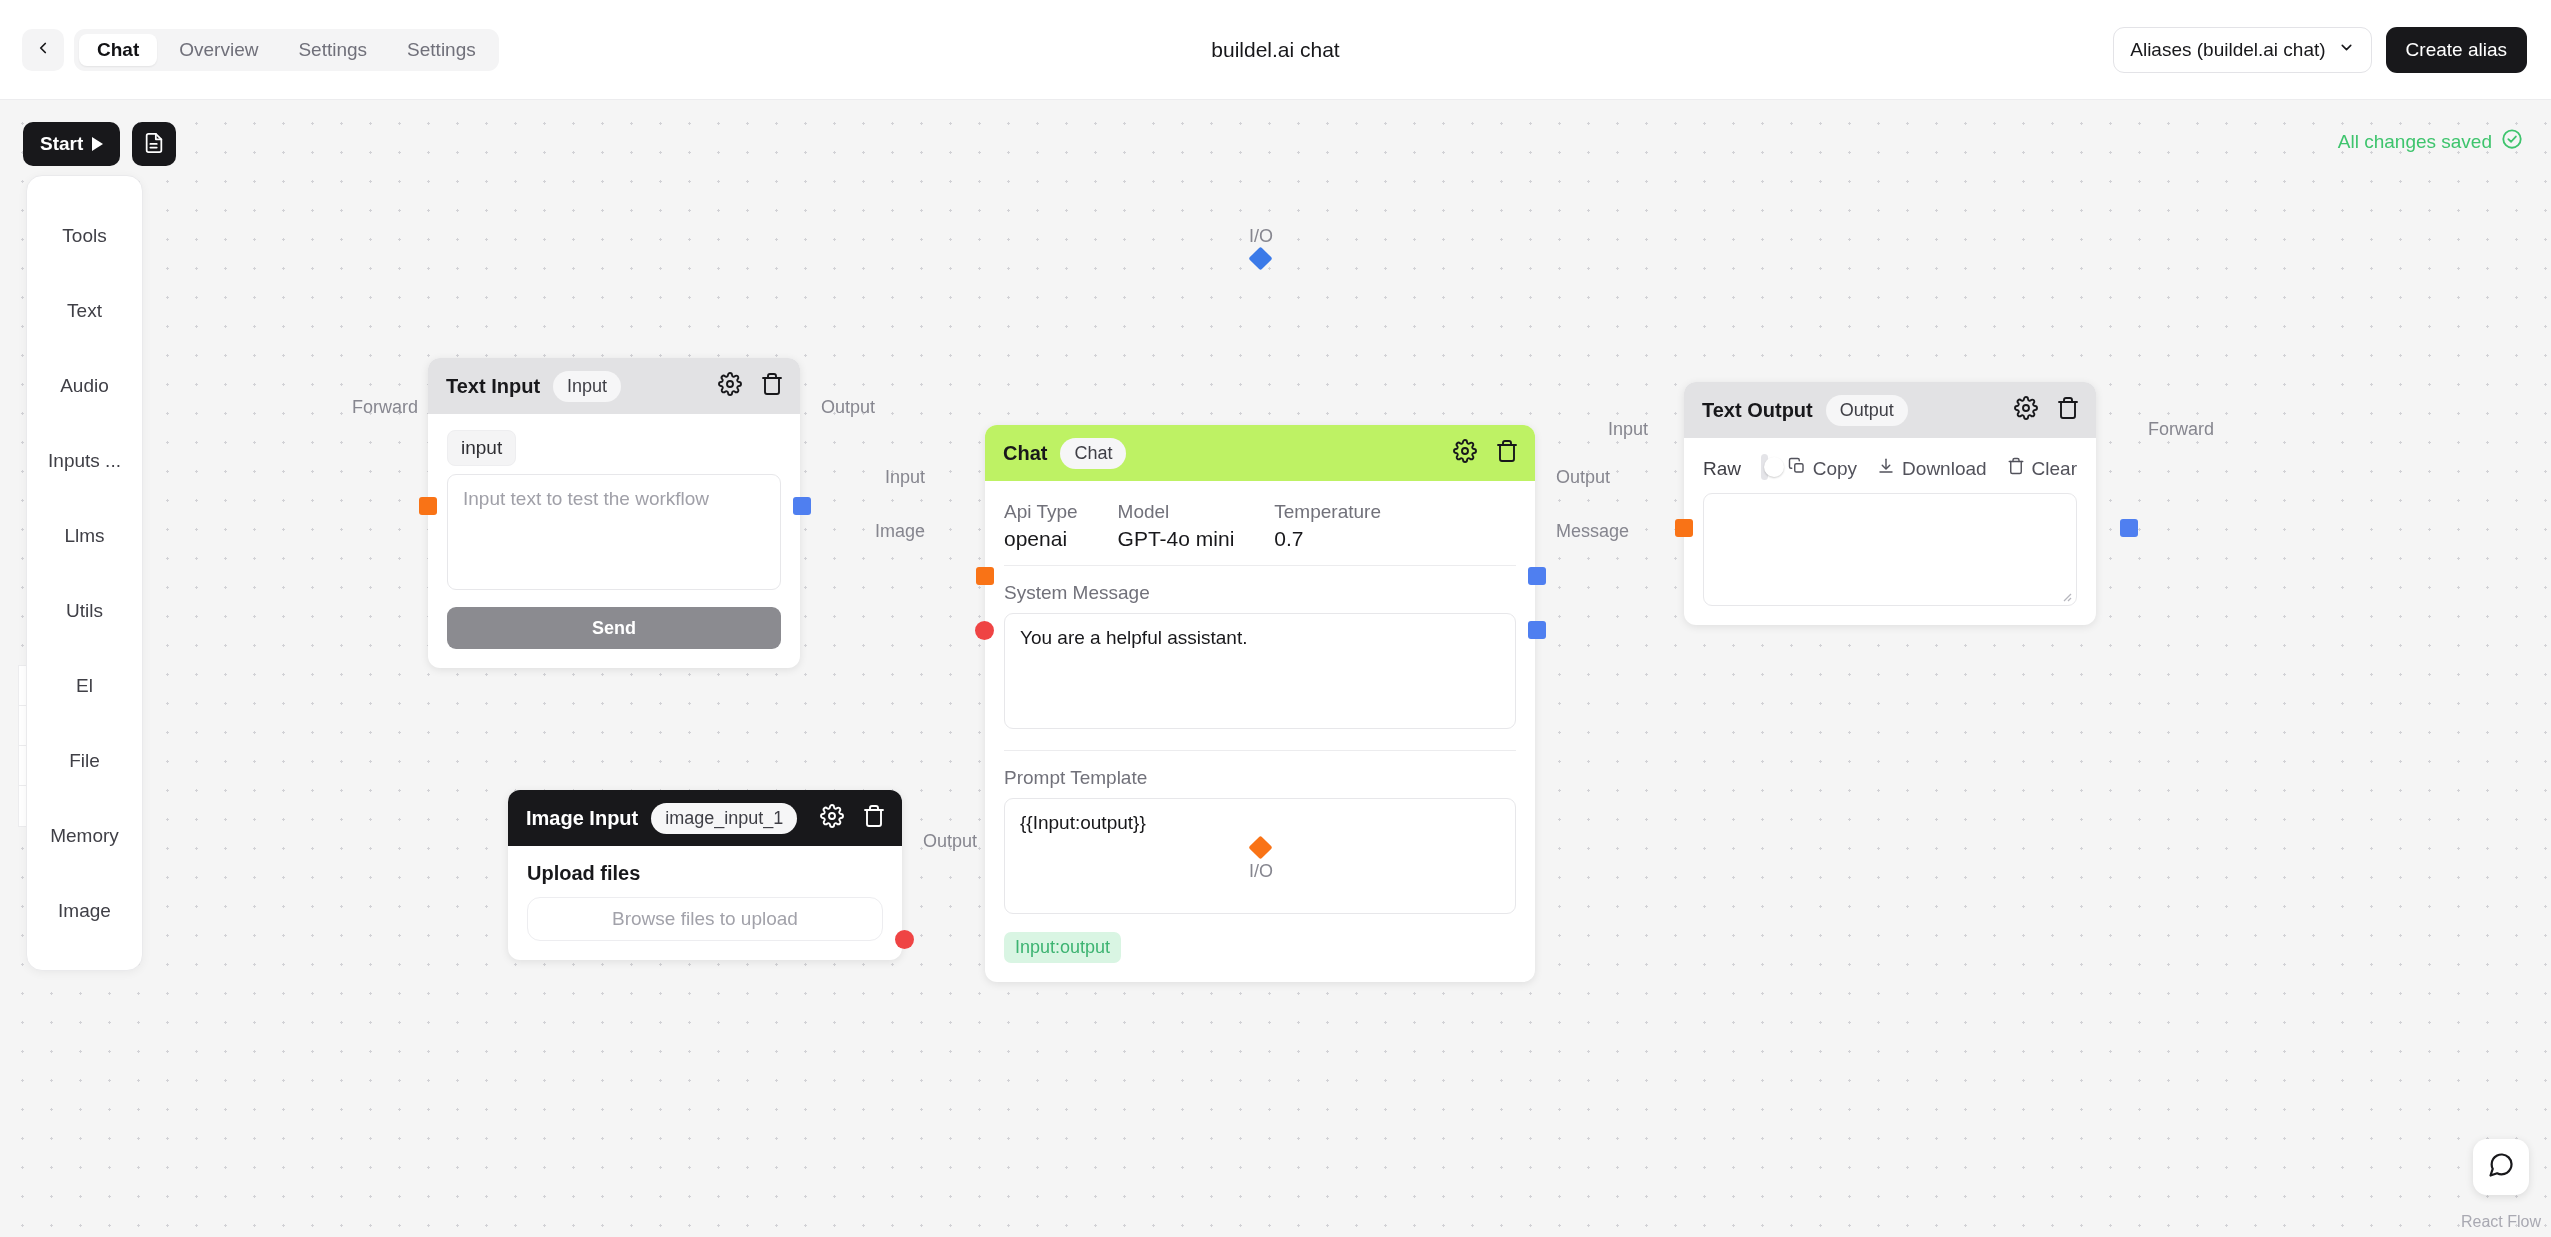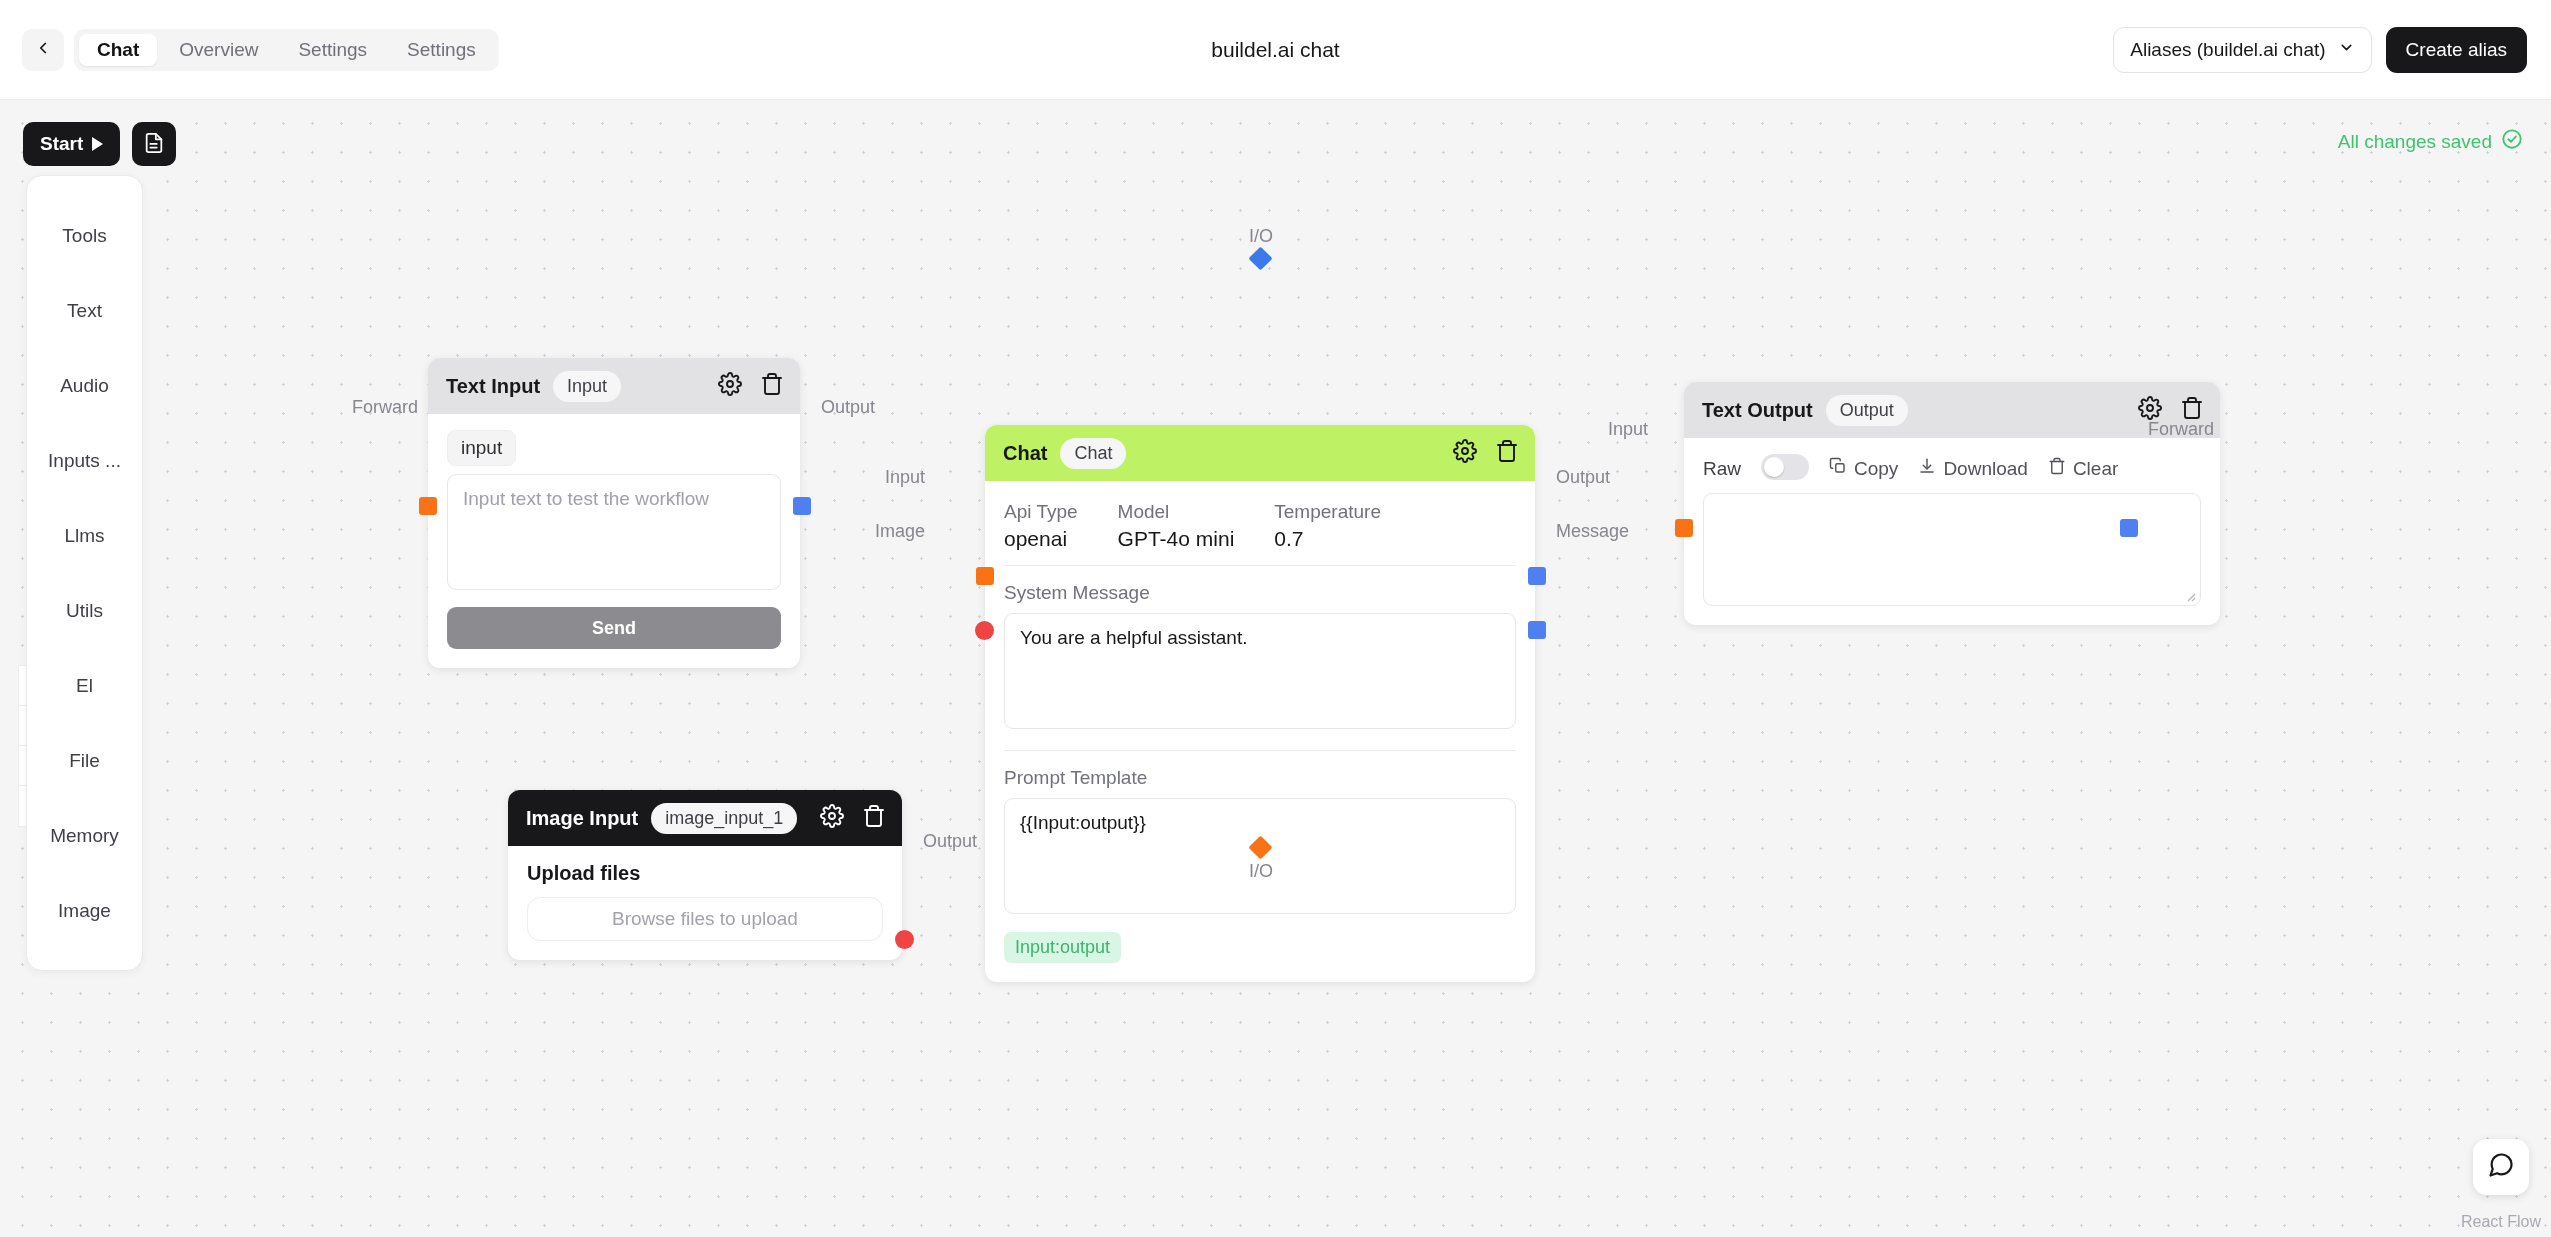--- a/index.html
+++ b/index.html
@@ -451,21 +451,21 @@
     <div class="h-label" style="left:1249px; top:761px;">I/O</div>
     <div class="handle h-sq" style="left:976px; top:467px; background:#f97316;"></div>
     <div class="h-label" style="left:925px; top:367px; transform:translateX(-100%);">Input</div>
     <div class="handle h-ci" style="left:975px; top:521px; background:#ef4444;"></div>
     <div class="h-label" style="left:925px; top:421px; transform:translateX(-100%);">Image</div>
     <div class="handle h-sq" style="left:1528px; top:467px; background:#4f7ff0;"></div>
     <div class="h-label" style="left:1556px; top:367px;">Output</div>
     <div class="handle h-sq" style="left:1528px; top:521px; background:#4f7ff0;"></div>
     <div class="h-label" style="left:1556px; top:421px;">Message</div>
 
-    <div class="node" style="left:1684px; top:282px; width:536px;">
+    <div class="node" style="left:1684px; top:282px; width:412px;">
       <div class="node-head grey">
         <span class="node-title">Text Output</span>
         <span class="node-chip">Output</span>
         <span class="head-actions">
           <span>
             <svg viewBox="0 0 24 24" fill="none" stroke="#18181b" stroke-width="1.9" stroke-linecap="round" stroke-linejoin="round">
               <circle cx="12" cy="12" r="3"></circle>
               <path d="M19.4 15a1.65 1.65 0 0 0 .33 1.82l.06.06a2 2 0 1 1-2.83 2.83l-.06-.06a1.65 1.65 0 0 0-1.82-.33 1.65 1.65 0 0 0-1 1.51V21a2 2 0 0 1-4 0v-.09A1.65 1.65 0 0 0 9 19.4a1.65 1.65 0 0 0-1.82.33l-.06.06a2 2 0 1 1-2.83-2.83l.06-.06A1.65 1.65 0 0 0 4.6 15a1.65 1.65 0 0 0-1.51-1H3a2 2 0 0 1 0-4h.09A1.65 1.65 0 0 0 4.6 9a1.65 1.65 0 0 0-.33-1.82l-.06-.06a2 2 0 1 1 2.83-2.83l.06.06A1.65 1.65 0 0 0 9 4.6a1.65 1.65 0 0 0 1-1.51V3a2 2 0 0 1 4 0v.09a1.65 1.65 0 0 0 1 1.51 1.65 1.65 0 0 0 1.82-.33l.06-.06a2 2 0 1 1 2.83 2.83l-.06.06A1.65 1.65 0 0 0 19.4 9V9a1.65 1.65 0 0 0 1.51 1H21a2 2 0 0 1 0 4h-.09a1.65 1.65 0 0 0-1.51 1z"></path>
               </svg>
           </span>

